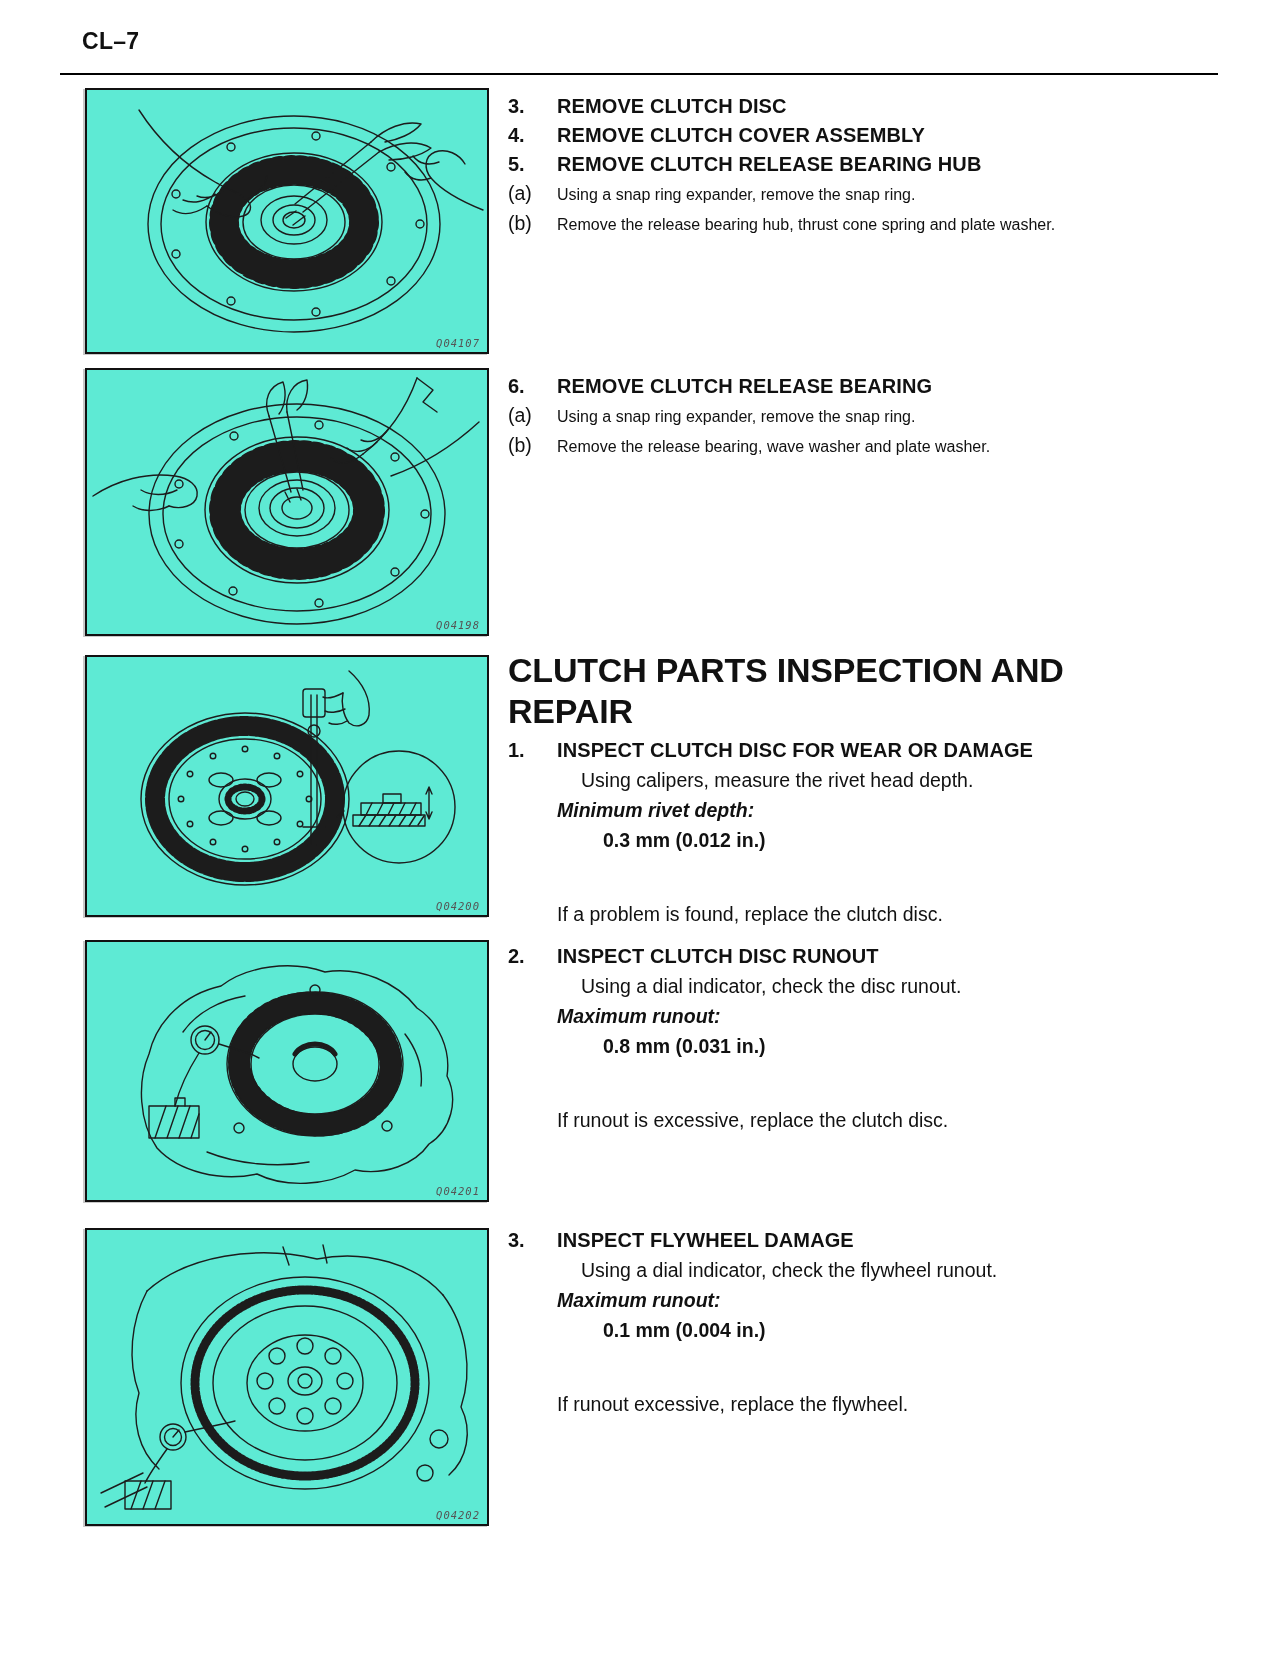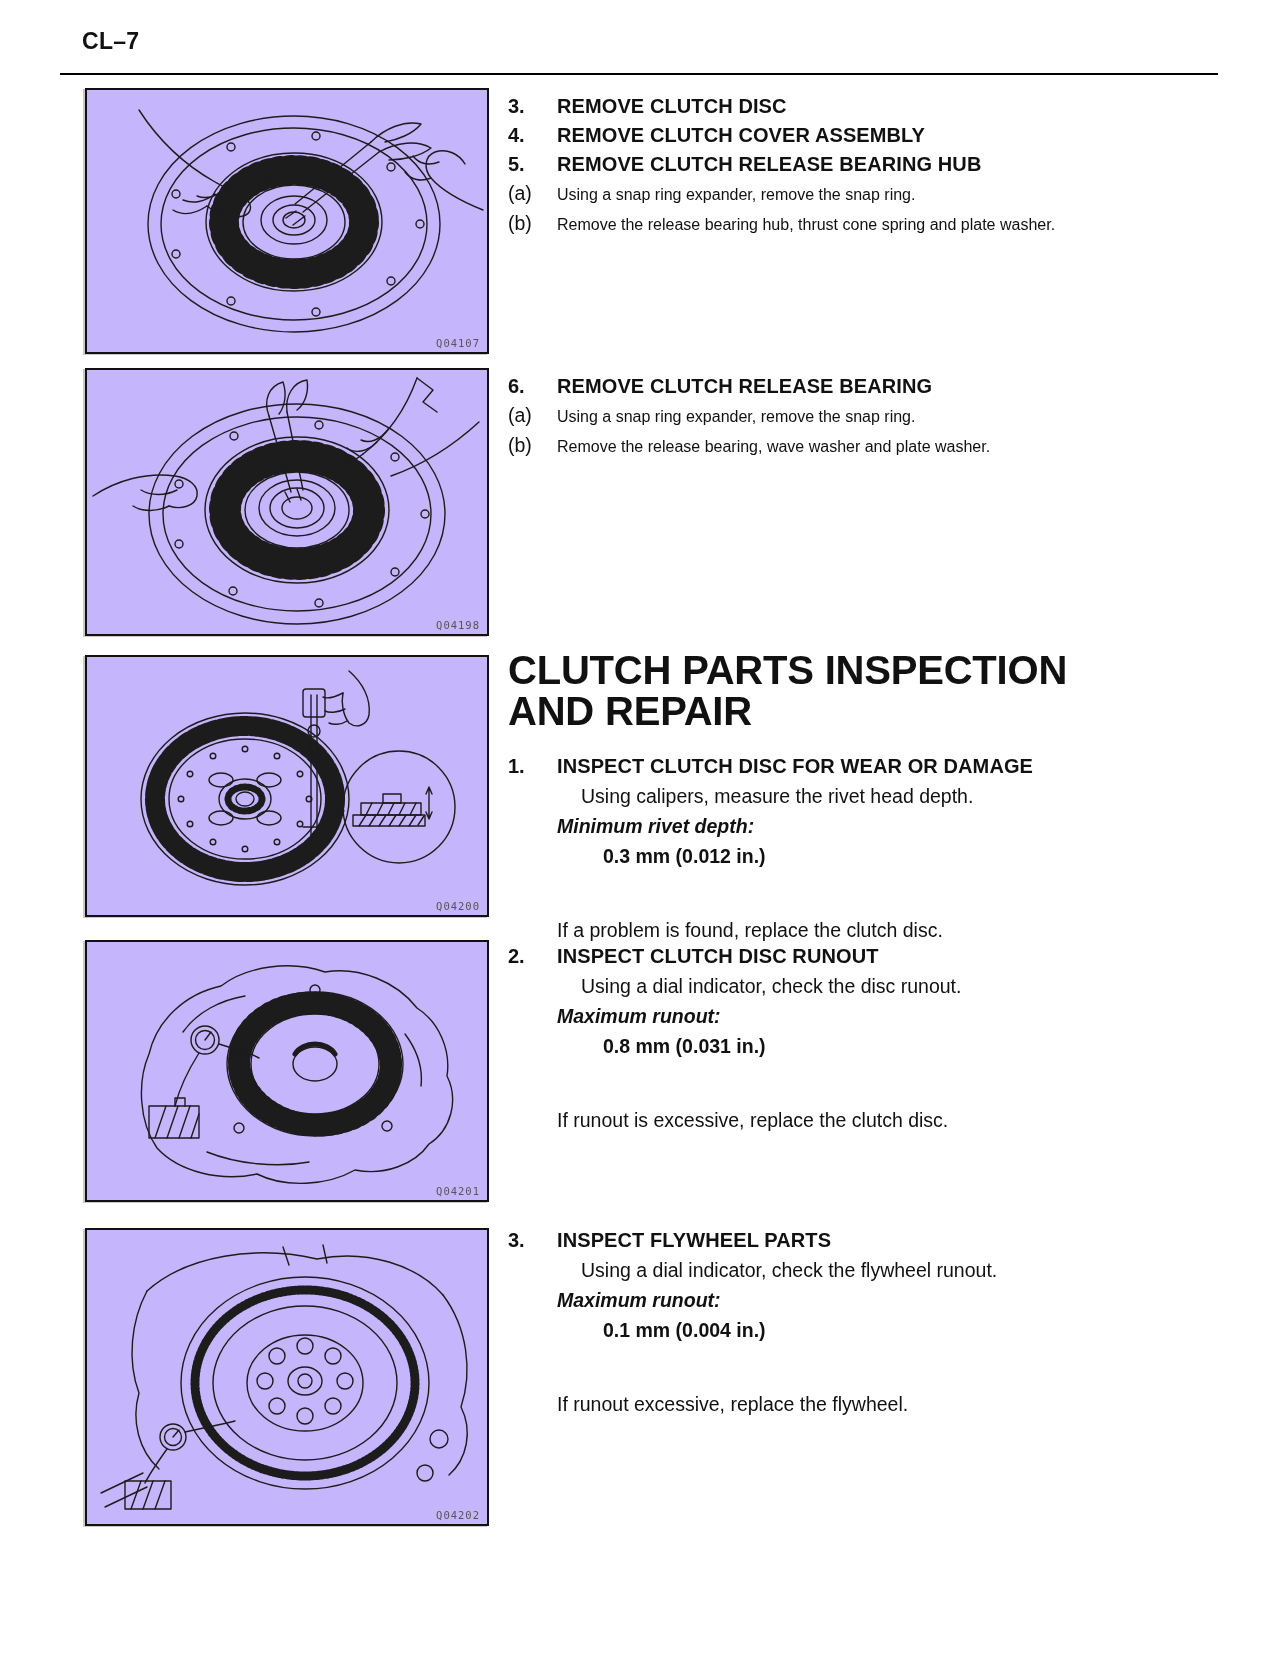--- a/index.html
+++ b/index.html
@@ -20,22 +20,23 @@
   }
   .header-center .sec { font-weight:bold; }
   .header-center .sep { margin:0 14px; }
   .header-rule {
     position:absolute; left:60px; top:73px; width:1158px; height:2.4px;
     background:#000;
   }
   
   .figure-box {
     position:absolute; left:85px; width:400px;
-    border:2px solid #111; background:#c4b5fd;
+    border:2px solid #111; background:#5eead4;
     box-shadow:-2px 1px 0 #c9c9c9;
+    font-style:italic;
   }
   .figure-box svg { display:block; width:100%; height:100%; }
   .fig-code {
     position:absolute; right:7px; bottom:3px;
     font-size:10.5px; color:#555; letter-spacing:1px;
     font-family:"DejaVu Sans Mono", monospace;
   }
   #fig1 { top:88px;  height:262px; }
   #fig2 { top:368px; height:264px; }
   #fig3 { top:655px; height:258px; }
@@ -52,22 +53,22 @@
   .row { display:flex; align-items:baseline; line-height:29px; }
   .row .num   { flex:0 0 49px; font-weight:bold; font-size:20px; }
   .row .lbl   { flex:0 0 49px; font-size:19.5px; }
   .row .title { flex:1; font-weight:bold; font-size:20px; letter-spacing:0.1px; }
   .row .txt   { flex:1; font-size:16px; text-align:justify; }
   .body-line  { margin-left:73px; font-size:19.5px; line-height:30px; }
   .spec-label { margin-left:49px; font-size:19.5px; font-weight:bold; line-height:30px;font-style:italic; }
   .spec-value { margin-left:95px; font-size:19.5px; font-weight:bold; line-height:31px; }
   .note-line  { margin-left:49px; font-size:19.5px; line-height:31px;margin-top:43px; }
   .section-title {
-    font-size:40px; font-weight:bold; line-height:41px;
-    letter-spacing:-0.2px; width:600px; margin-bottom:20px;
+    font-size:34px; font-weight:bold; line-height:41px;
+    letter-spacing:-0.2px; width:600px; margin-bottom:4px;
   }
 </style>
 </head>
 <body>
 
 <div class="page">
 
   <div class="page-id">CL–7</div>
   <div class="header-rule"></div>
 
@@ -305,21 +306,21 @@
     </div>
     <div class="body-line">Using a dial indicator, check the disc runout.</div>
     <div class="spec-label">Maximum runout:</div>
     <div class="spec-value">0.8 mm (0.031 in.)</div>
     <div class="note-line">If runout is excessive, replace the clutch disc.</div>
   </div>
 
   <div class="tcol" id="inspect3">
     <div class="row">
       <span class="num">3.</span>
-      <span class="title">INSPECT FLYWHEEL PARTS</span>
+      <span class="title">INSPECT FLYWHEEL DAMAGE</span>
     </div>
     <div class="body-line">Using a dial indicator, check the flywheel runout.</div>
     <div class="spec-label">Maximum runout:</div>
     <div class="spec-value">0.1 mm (0.004 in.)</div>
     <div class="note-line">If runout excessive, replace the flywheel.</div>
   </div>
 
 </div>
 
 </body></html>

